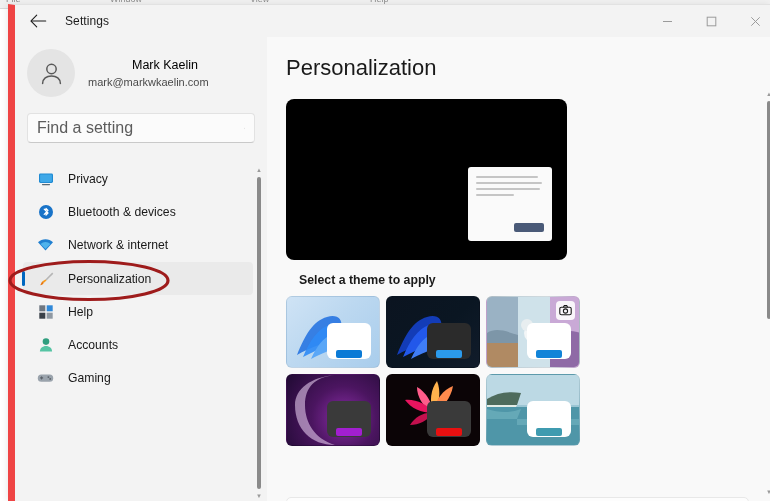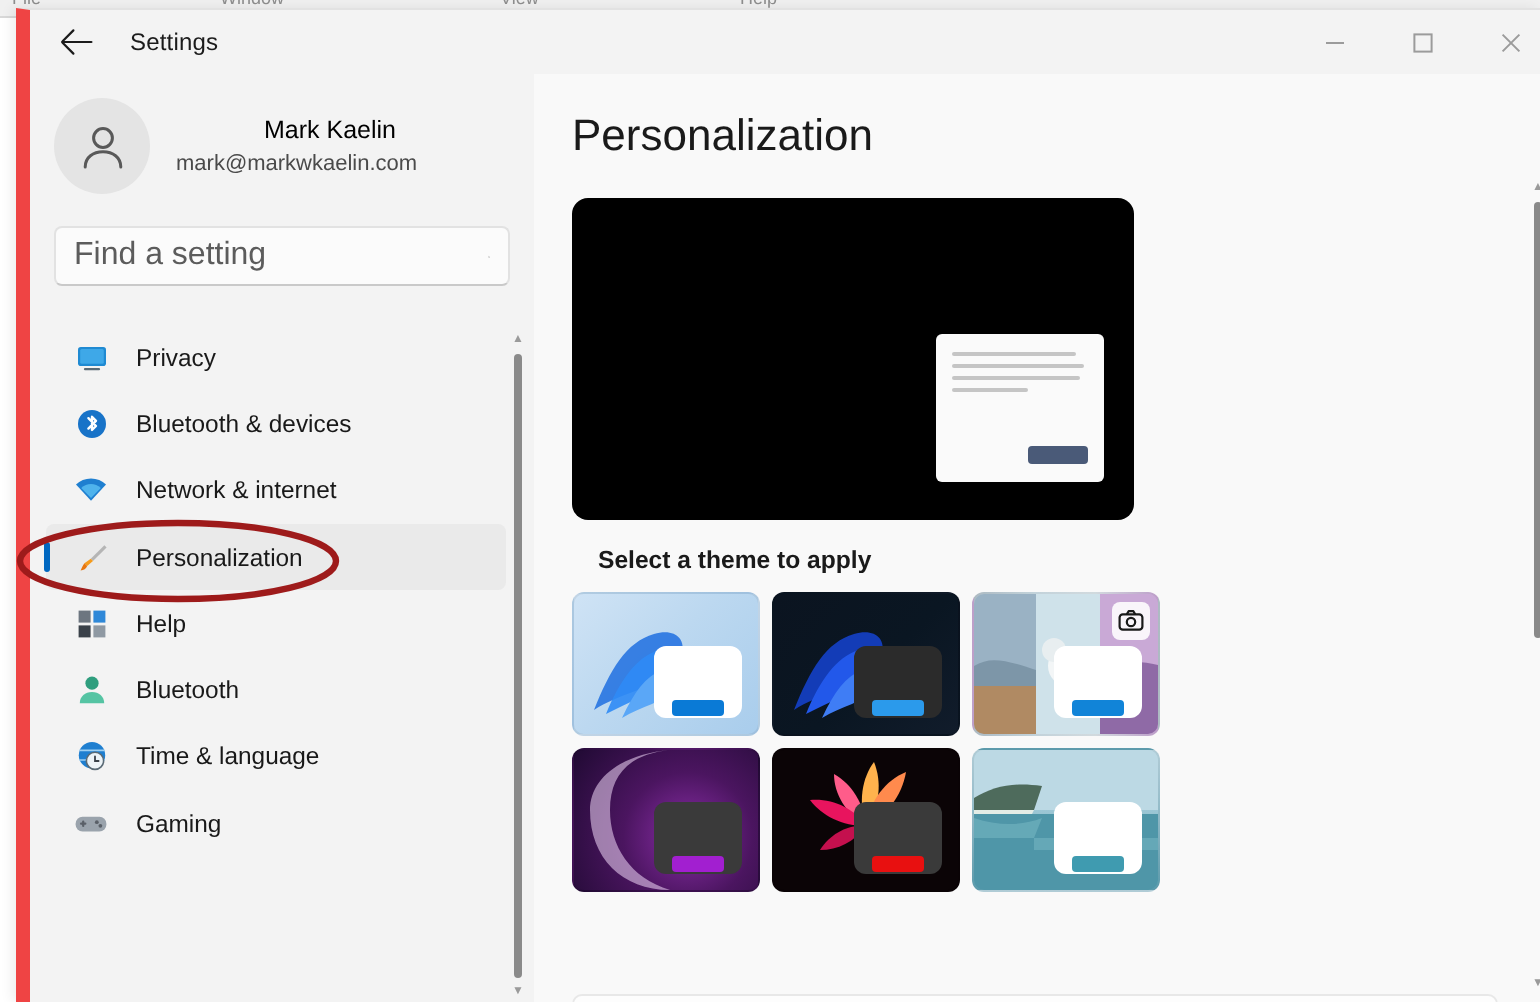--- a/index.html
+++ b/index.html
@@ -323,34 +323,23 @@
         <span class="nav-label">Help</span>
       </div>
 
       <div class="nav-item">
         <span class="nav-ico">
           <svg width="16" height="16" viewBox="0 0 16 16">
             <circle cx="8" cy="4.6" r="3.3" fill="#2f9e7e"></circle>
             <path d="M1.9 14.6c0-3.4 2.7-5.6 6.1-5.6s6.1 2.2 6.1 5.6z" fill="#55c4a3"></path>
           </svg>
         </span>
-        <span class="nav-label">Bluetooth</span>
-      </div>
-
-      <div class="nav-item">
-        <span class="nav-ico">
-          <svg width="16" height="16" viewBox="0 0 16 16">
-            <circle cx="8" cy="7.6" r="6.6" fill="#1f7fd0"></circle>
-            <path d="M1.7 5.2h12.6M1.7 10h12.6" stroke="#9ed0f2" stroke-width=".8"></path>
-            <circle cx="9.5" cy="10.4" r="4.3" fill="#eef4f8" stroke="#5a6a75" stroke-width=".8"></circle>
-            <path d="M9.5 8.2v2.3h1.8" stroke="#3a4149" stroke-width=".9" fill="none" stroke-linecap="round"></path>
-          </svg>
-        </span>
-        <span class="nav-label">Time &amp; language</span>
-      </div>
+        <span class="nav-label">Accounts</span>
+      </div>
+
 
       <div class="nav-item">
         <span class="nav-ico">
           <svg width="17" height="16" viewBox="0 0 17 16">
             <rect x="0.8" y="4.4" width="15.4" height="7.4" rx="3.5" fill="#9aa3ac"></rect>
             <rect x="3" y="7.3" width="3.2" height="1.1" rx=".5" fill="#5a6068"></rect>
             <rect x="4.05" y="6.25" width="1.1" height="3.2" rx=".5" fill="#5a6068"></rect>
             <circle cx="11.4" cy="7.1" r=".95" fill="#5a6068"></circle>
             <circle cx="13.2" cy="8.9" r=".95" fill="#5a6068"></circle>
           </svg>

